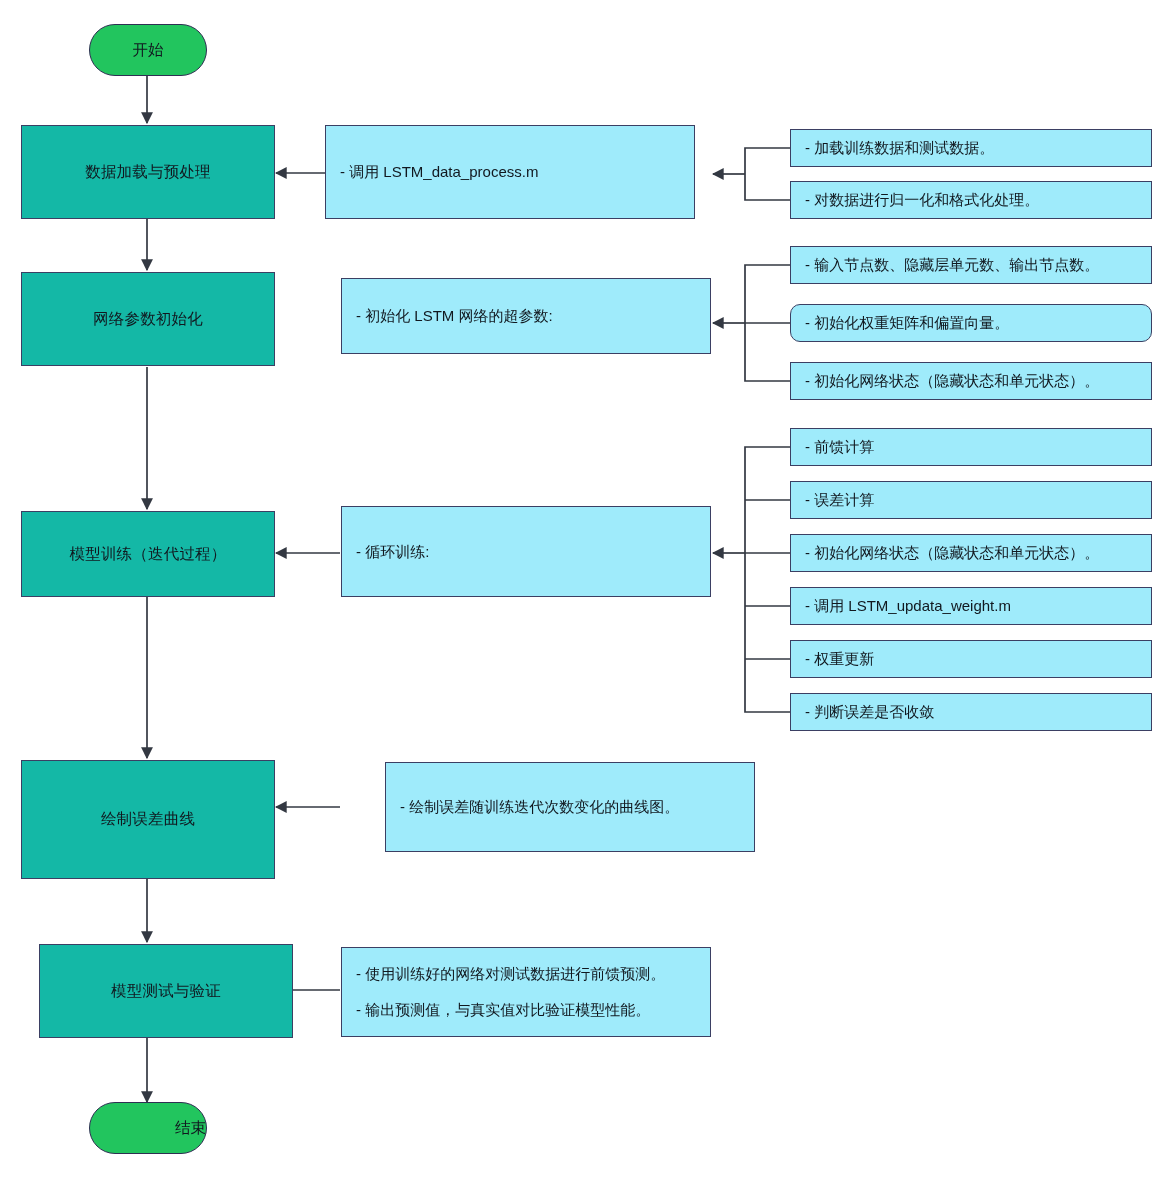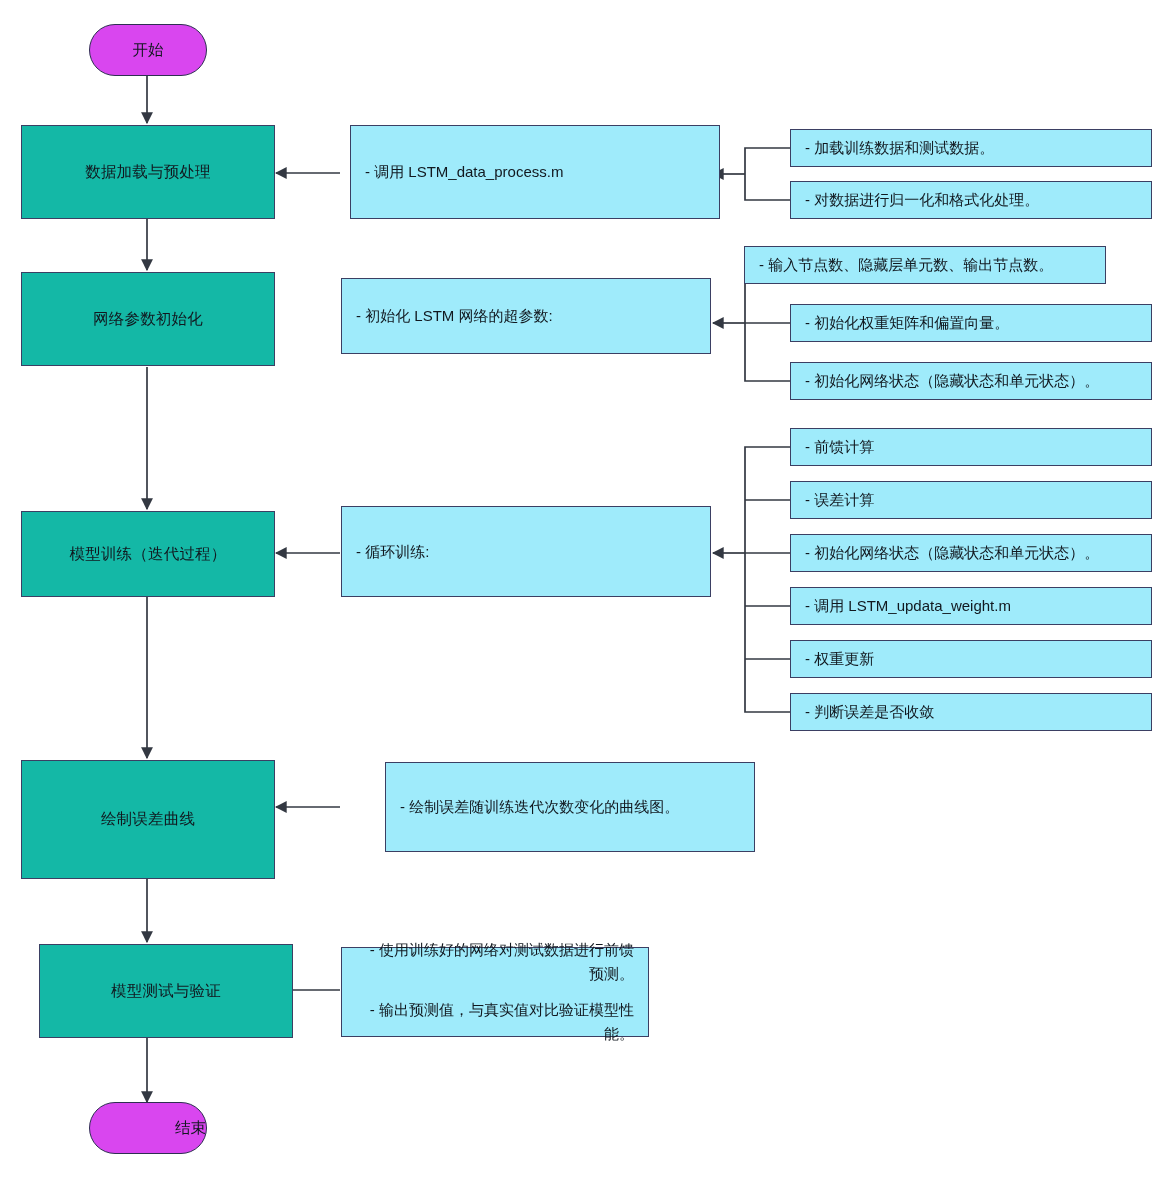--- a/index.html
+++ b/index.html
@@ -36,34 +36,34 @@
     border: 1.6px solid #3b3f63;
     justify-content: center;
     text-align: center;
     font-size: 15.5px;
     letter-spacing: 0.2px;
   }
   .detail {
     background: #9FEBFB;
     border: 1.6px solid #3b3f63;
     justify-content: flex-start;
-    text-align: right;
+    text-align: center;
     font-size: 15px;
     padding-left: 14px;
     padding-right: 14px;
     line-height: 1.6;
   }
   .detail.multi {
     flex-direction: column;
     align-items: flex-start;
     justify-content: center;
   }
   .detail.multi .line { display: block; }
   .terminator {
-    background: #d946ef;
+    background: #22c55e;
     border: 1.6px solid #2e2f52;
     border-radius: 999px;
     justify-content: center;
     text-align: center;
     font-size: 15.5px;
   }
   .lbl { display: block; }
 </style>
 </head>
 <body>
@@ -127,54 +127,54 @@
   </div>
 
   <div class="node proc" style="left:21px; top:760px; width:254px; height:119px;">
     <span class="lbl">绘制误差曲线</span>
   </div>
 
   <div class="node proc" style="left:39px; top:944px; width:254px; height:94px;">
     <span class="lbl">模型测试与验证</span>
   </div>
 
-  <div class="node detail" style="left:350px; top:125px; width:370px; height:94px;">
+  <div class="node detail" style="left:325px; top:125px; width:370px; height:94px;">
     <span class="lbl">- 调用 LSTM_data_process.m</span>
   </div>
 
   <div class="node detail" style="left:341px; top:278px; width:370px; height:76px;">
     <span class="lbl">- 初始化 LSTM 网络的超参数:</span>
   </div>
 
   <div class="node detail" style="left:341px; top:506px; width:370px; height:91px;">
     <span class="lbl">- 循环训练:</span>
   </div>
 
   <div class="node detail" style="left:341px; top:762px; width:370px; height:90px;margin-left:44px;">
     <span class="lbl">- 绘制误差随训练迭代次数变化的曲线图。</span>
   </div>
 
-  <div class="node detail multi" style="left:341px; top:947px; width:308px; height:90px;gap:12px;">
+  <div class="node detail multi" style="left:341px; top:947px; width:370px; height:90px;gap:12px;">
     <span class="line">- 使用训练好的网络对测试数据进行前馈预测。</span>
     <span class="line">- 输出预测值，与真实值对比验证模型性能。</span>
   </div>
 
   <div class="node detail" style="left:790px; top:129px; width:362px; height:38px;">
     <span class="lbl">- 加载训练数据和测试数据。</span>
   </div>
 
   <div class="node detail" style="left:790px; top:181px; width:362px; height:38px;">
     <span class="lbl">- 对数据进行归一化和格式化处理。</span>
   </div>
 
-  <div class="node detail" style="left:744px; top:246px; width:362px; height:38px;">
+  <div class="node detail" style="left:790px; top:246px; width:362px; height:38px;">
     <span class="lbl">- 输入节点数、隐藏层单元数、输出节点数。</span>
   </div>
 
-  <div class="node detail" style="left:790px; top:304px; width:362px; height:38px;">
+  <div class="node detail" style="left:790px; top:304px; width:362px; height:38px;border-radius:10px;">
     <span class="lbl">- 初始化权重矩阵和偏置向量。</span>
   </div>
 
   <div class="node detail" style="left:790px; top:362px; width:362px; height:38px;">
     <span class="lbl">- 初始化网络状态（隐藏状态和单元状态）。</span>
   </div>
 
   <div class="node detail" style="left:790px; top:428px; width:362px; height:38px;">
     <span class="lbl">- 前馈计算</span>
   </div>

